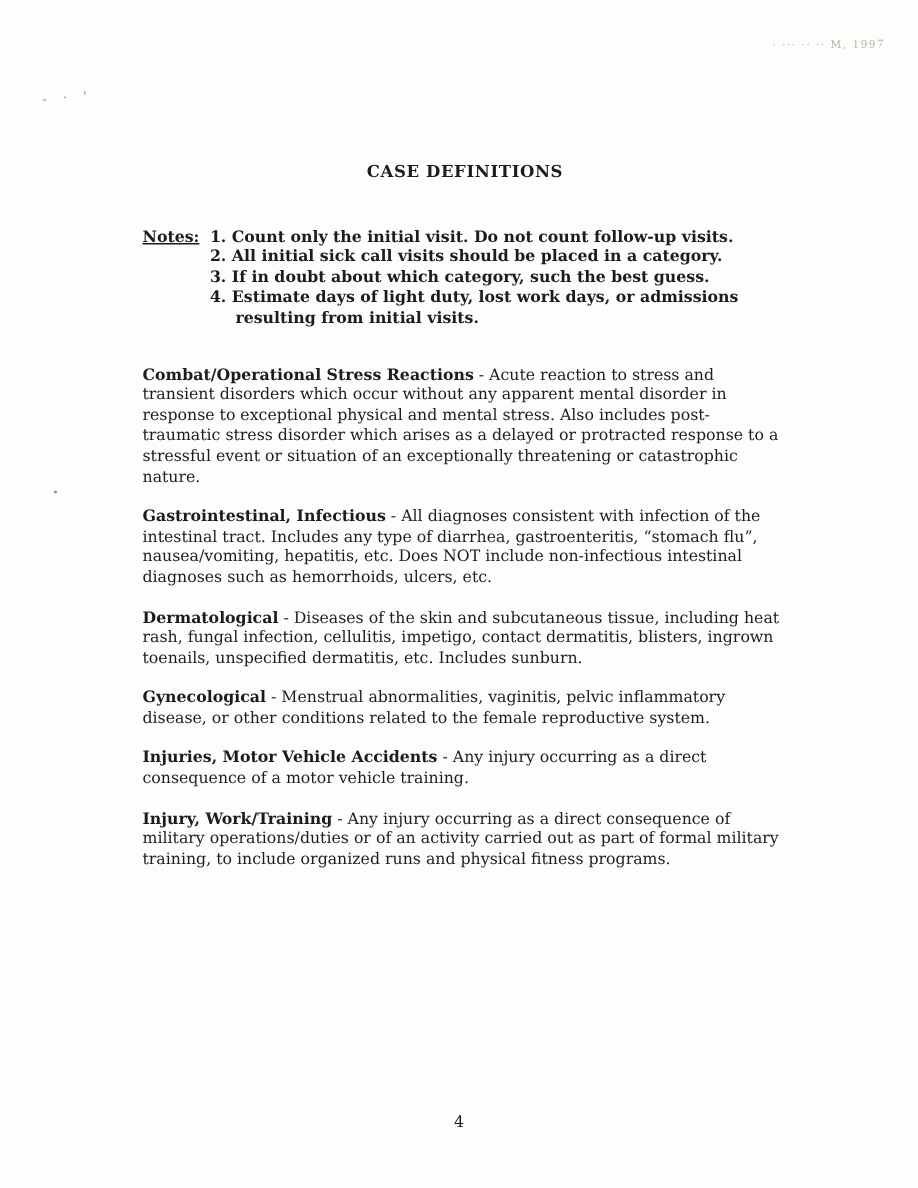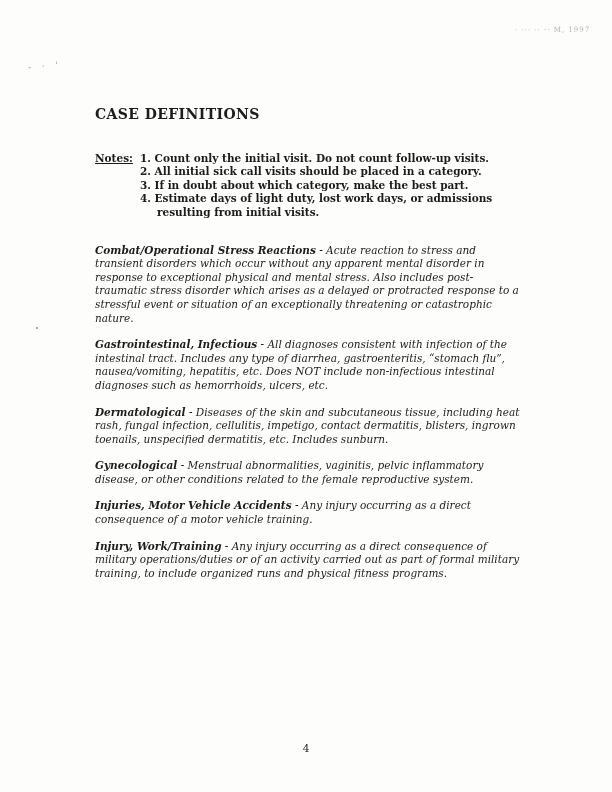--- a/index.html
+++ b/index.html
@@ -39,42 +39,43 @@
     width: 2px; height: 2px;
     background: #8f8f8f;
     border-radius: 50%;
   }
   .content {
     position: absolute;
     left: 95px; top: 108px;
     width: 430px;
   }
   .title {
+    text-align: center;
     font-weight: bold;
-    font-size: 14px;
+    font-size: 11px;
     letter-spacing: 0.4px;
     margin-bottom: 30px;
   }
   .notes {
     display: flex;
     margin-bottom: 24px;
   }
   .notes-label {
     font-weight: bold;
     text-decoration: underline;
     white-space: nowrap;
     margin-right: 7px;
   }
   .notes-list { flex: 1; }
   .note-item {
     padding-left: 17px;
     text-indent: -17px;
     font-weight: bold;
   }
-  .def { margin-bottom: 13px; font-style: italic; }
+  .def { margin-bottom: 13px; }
   .term { font-weight: bold; }
   .pagenum {
     position: absolute;
     left: 0; right: 0;
     bottom: 36px;
     text-align: center;
     font-size: 10.5px;
   }
 </style>
 </head>
@@ -88,21 +89,21 @@
 
   <div class="content">
 
     <h1 class="title">CASE DEFINITIONS</h1>
 
     <div class="notes">
       <span class="notes-label">Notes:</span>
       <div class="notes-list">
         <div class="note-item"><span class="note-num">1.</span> <span>Count only the initial visit.  Do not count follow-up visits.</span></div>
         <div class="note-item"><span class="note-num">2.</span> <span>All initial sick call visits should be placed in a category.</span></div>
-        <div class="note-item"><span class="note-num">3.</span> <span>If in doubt about which category, make the best part.</span></div>
+        <div class="note-item"><span class="note-num">3.</span> <span>If in doubt about which category, such the best guess.</span></div>
         <div class="note-item"><span class="note-num">4.</span> <span>Estimate days of light duty, lost work days, or admissions resulting from initial visits.</span></div>
       </div>
     </div>
 
     <div class="defs">
       <p class="def">
         <b class="term">Combat/Operational Stress Reactions</b>
         <span class="desc">- Acute reaction to stress and transient disorders  which occur without any apparent mental disorder in response to exceptional physical and mental stress.  Also includes post-traumatic stress disorder which arises as a delayed or protracted response to a stressful event or situation of an exceptionally threatening or catastrophic nature.</span>
       </p>
       <p class="def">

